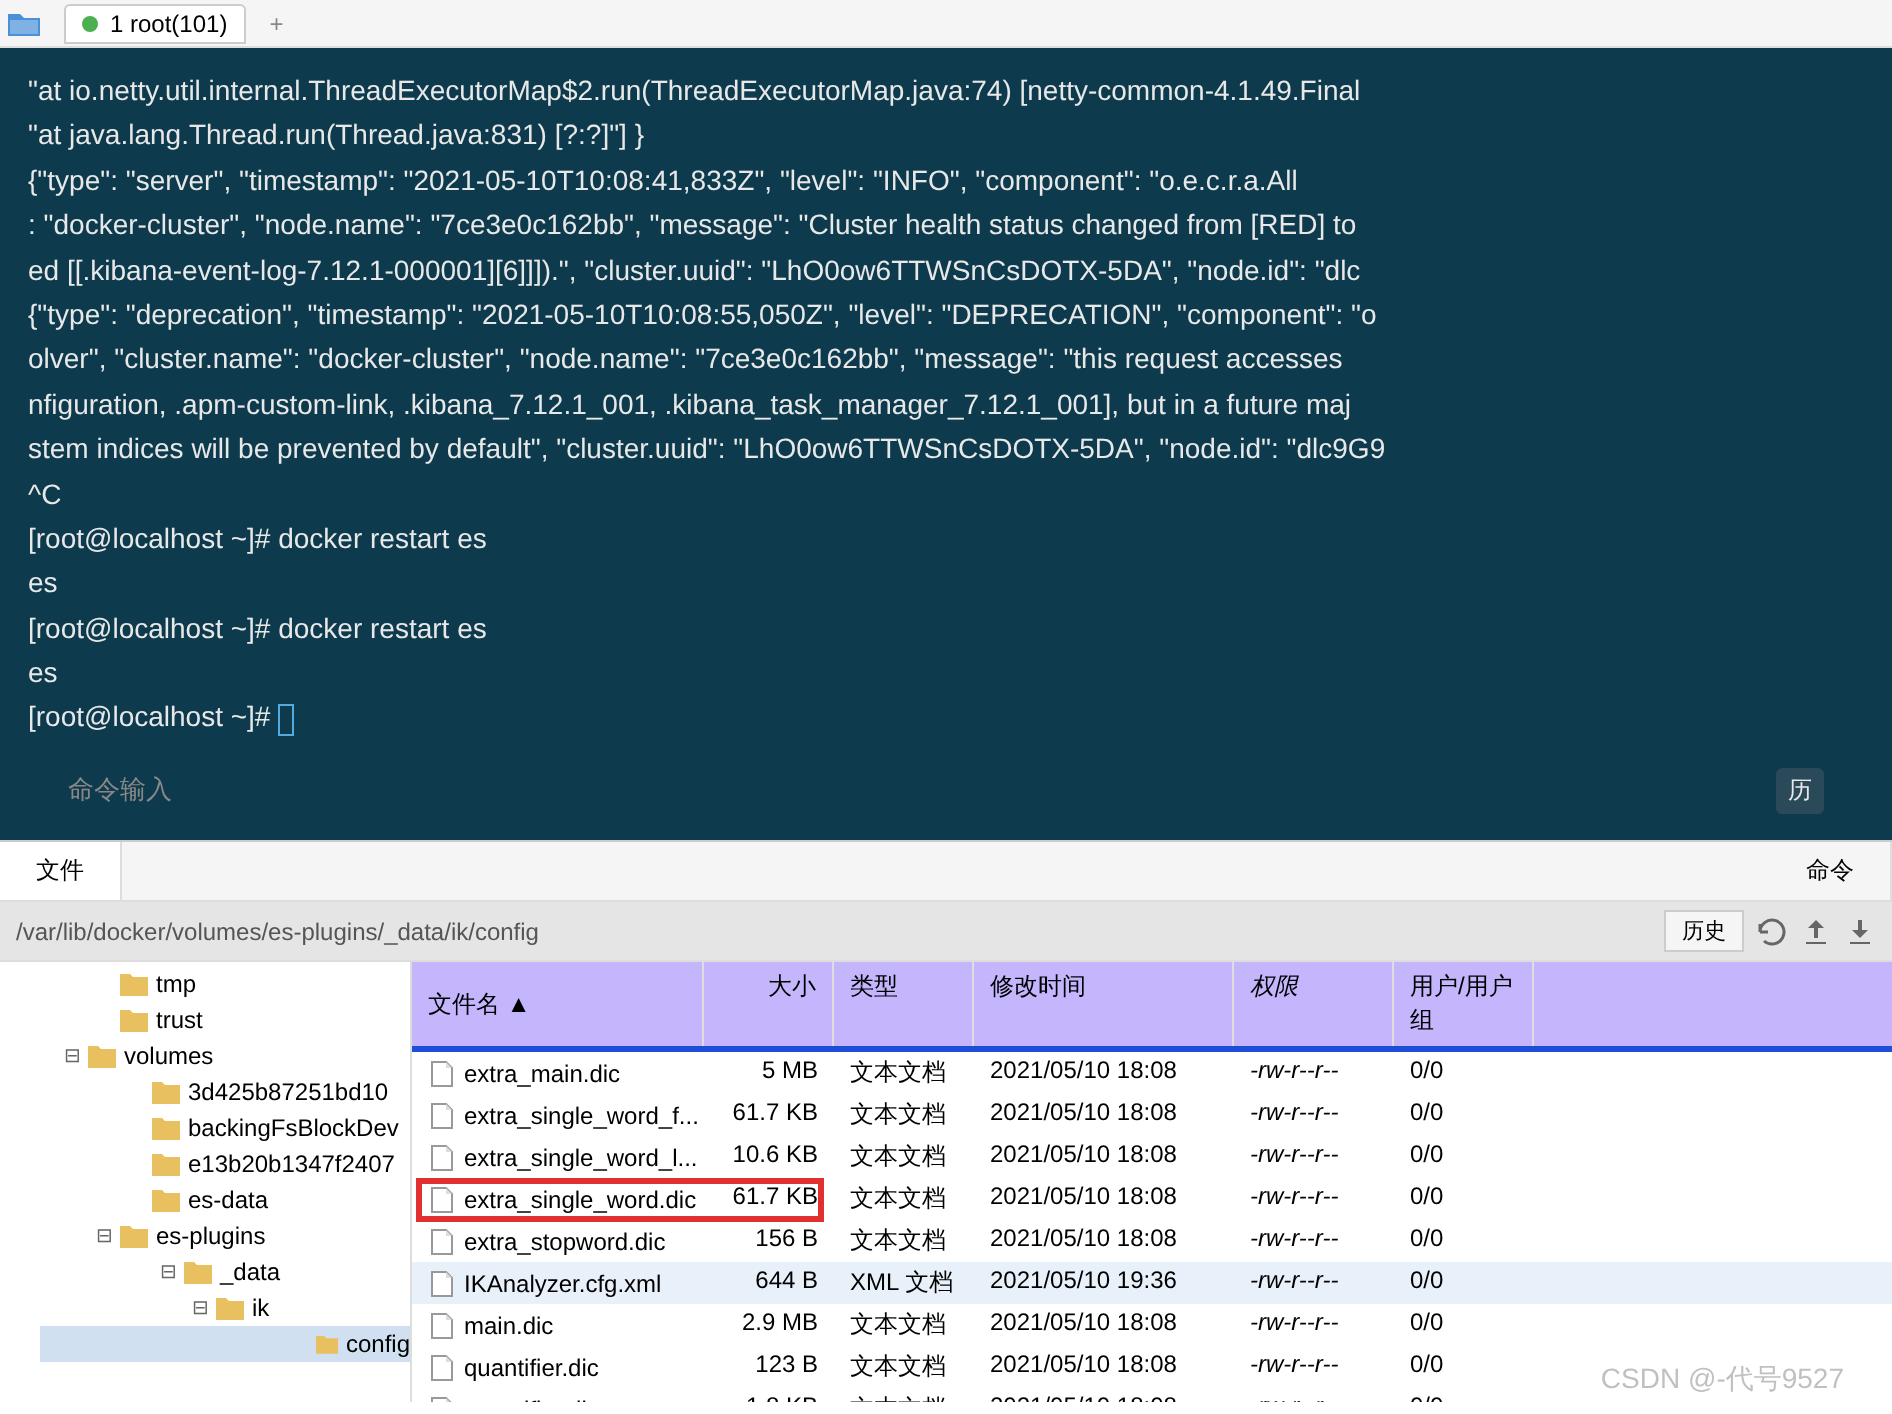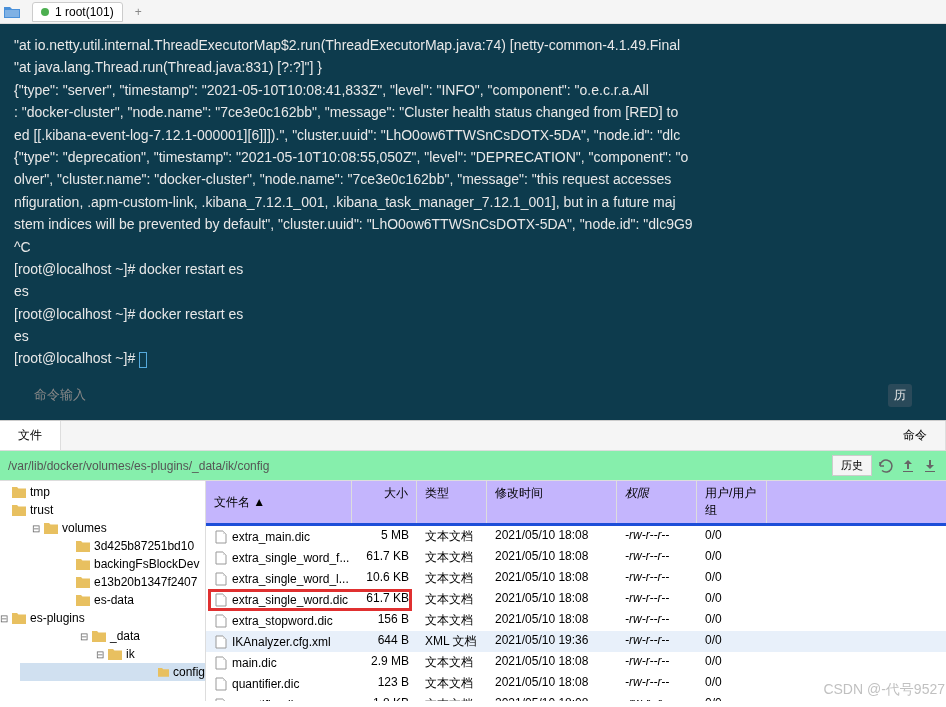--- a/index.html
+++ b/index.html
@@ -16,31 +16,31 @@
     .cursor { display: inline-block; width: 8px; height: 16px; border: 1px solid #5ad; vertical-align: middle; }
     .cmd-input-bar { margin-top: 10px; padding: 4px 20px; display: flex; align-items: center; }
     .cmd-placeholder { color: #888; font-family: "Microsoft YaHei"; font-size: 13px; }
     .history-btn { margin-left: auto; background: #2a4a5a; padding: 2px 6px; border-radius: 3px; font-size: 12px; }
     
     .lower-panel { border-top: 1px solid #ccc; }
     .panel-tabs { display: flex; background: #f5f5f5; border-bottom: 1px solid #ddd; justify-content: space-between; }
     .panel-tab { padding: 6px 18px; background: #fff; border-right: 1px solid #ddd; cursor: pointer; }
     .panel-tab.inactive { background: #f5f5f5; }
     
-    .path-bar { display: flex; align-items: center; padding: 4px 8px; border-bottom: 1px solid #ddd; background: #86efac; }
+    .path-bar { display: flex; align-items: center; padding: 4px 8px; border-bottom: 1px solid #ddd; background: #e5e5e5; }
     .path-text { color: #555; flex: 1; }
     .path-tools { display: flex; gap: 6px; align-items: center; margin-left: auto; }
     .tool-btn { padding: 2px 8px; background: #f5f5f5; border: 1px solid #ccc; cursor: pointer; font-size: 11px; }
     .tool-icon { width: 16px; height: 16px; color: #888; cursor: pointer; }
     
     .file-area { display: flex; height: 220px; }
     .tree-panel { width: 206px; border-right: 1px solid #ddd; overflow: hidden; padding: 2px 0; }
     .tree-item { display: flex; align-items: center; padding: 2px 0; white-space: nowrap; cursor: pointer; }
     .tree-indent-1 { padding-left: 32px; }
-    .tree-indent-2 { }
+    .tree-indent-2 { padding-left: 48px; }
     .tree-indent-3 { padding-left: 64px; }
     .tree-indent-4 { padding-left: 80px; }
     .tree-indent-5 { padding-left: 96px; }
     .tree-indent-7 { padding-left: 128px; }
     .tree-toggle { width: 12px; font-size: 10px; color: #666; }
     .folder-ico { width: 14px; height: 12px; margin-right: 4px; display: inline-block; }
     .tree-item.selected { background: #d0e0f0; margin-left: 20px; }
     
     .file-list { flex: 1; overflow: auto; }
     .file-header { display: flex; background: #c4b5fd; border-bottom: 3px solid #1d4ed8; }
@@ -49,21 +49,21 @@
     .file-row.highlighted { background: #e8f0fa; }
     .file-row > div { padding: 1px 8px; white-space: nowrap; overflow: hidden; }
     .col-name { width: 146px; display: flex; align-items: center; }
     .col-size { width: 65px; text-align: right; }
     .col-type { width: 70px; }
     .col-date { width: 130px; }
     .col-perm { width: 80px; font-style: italic; }
     .col-owner { width: 70px; }
     .file-ico { width: 14px; height: 14px; margin-right: 4px; flex-shrink: 0; }
     .red-box { position: absolute; border: 3px solid #e03030; pointer-events: none; }
-    .watermark { position: absolute; bottom: 8px; right: 1px; color: rgba(150,150,150,0.6); font-size: 14px; }
+    .watermark { position: absolute; bottom: 8px; right: 24px; color: rgba(150,150,150,0.6); font-size: 14px; }
   </style>
 </head>
 <body>
 
 <div class="top-bar">
   <svg class="folder-icon" viewBox="0 0 16 14">
       <path fill="#4a90d9" d="M0 2h6l2 2h8v9H0z"></path>
       <path fill="#fff" d="M1 5h14v7H1z" opacity="0.3"></path>
     </svg>
   <div class="tab">

